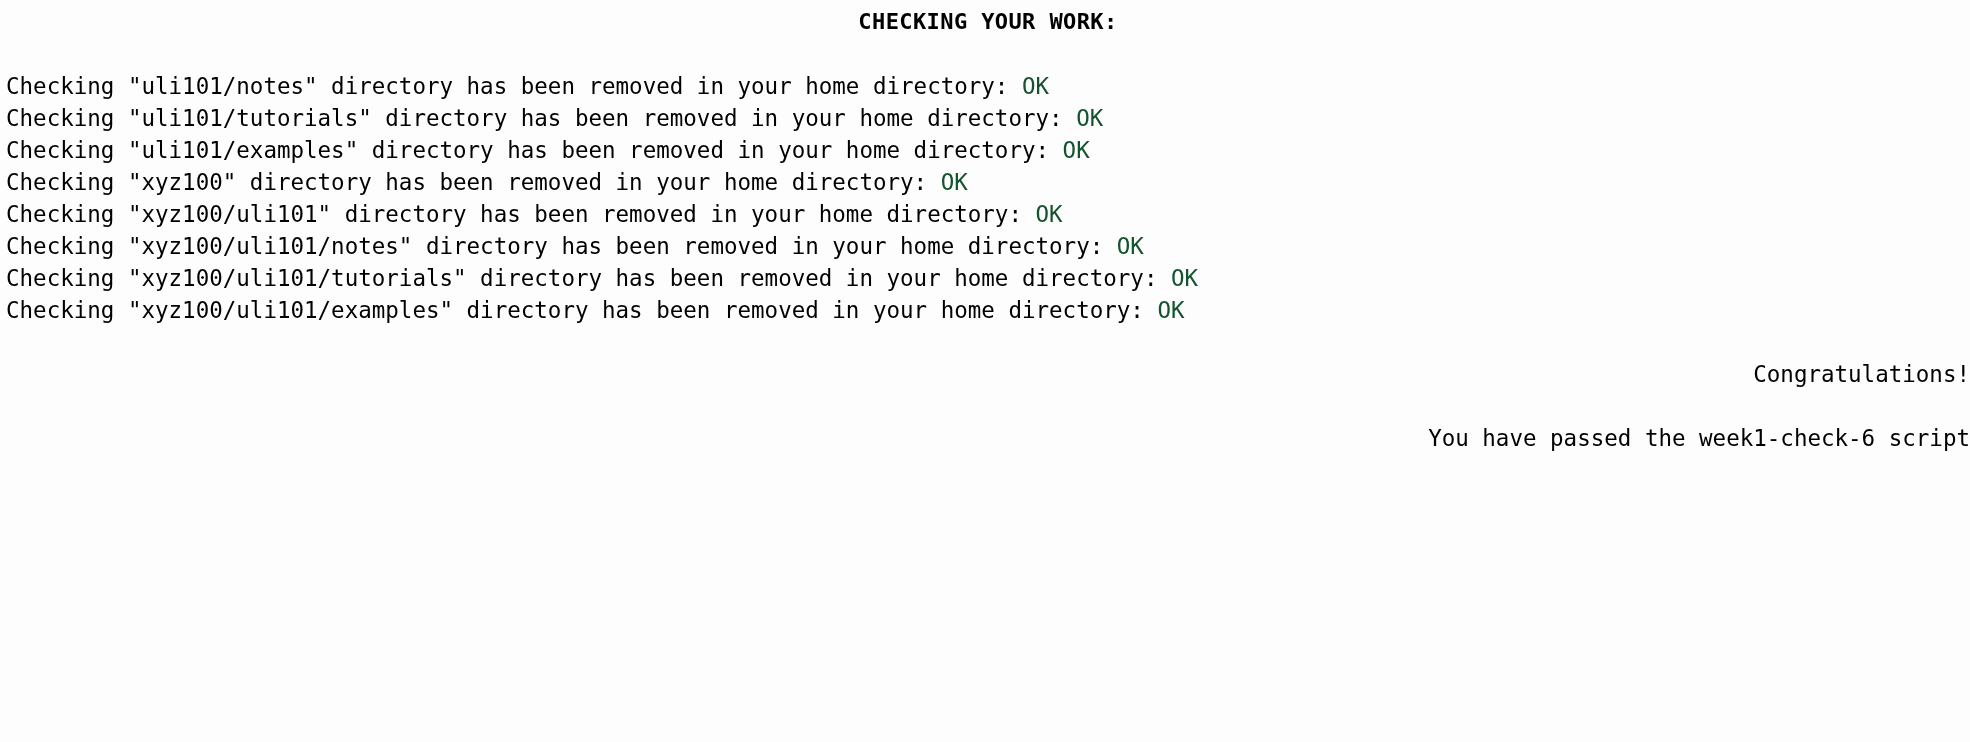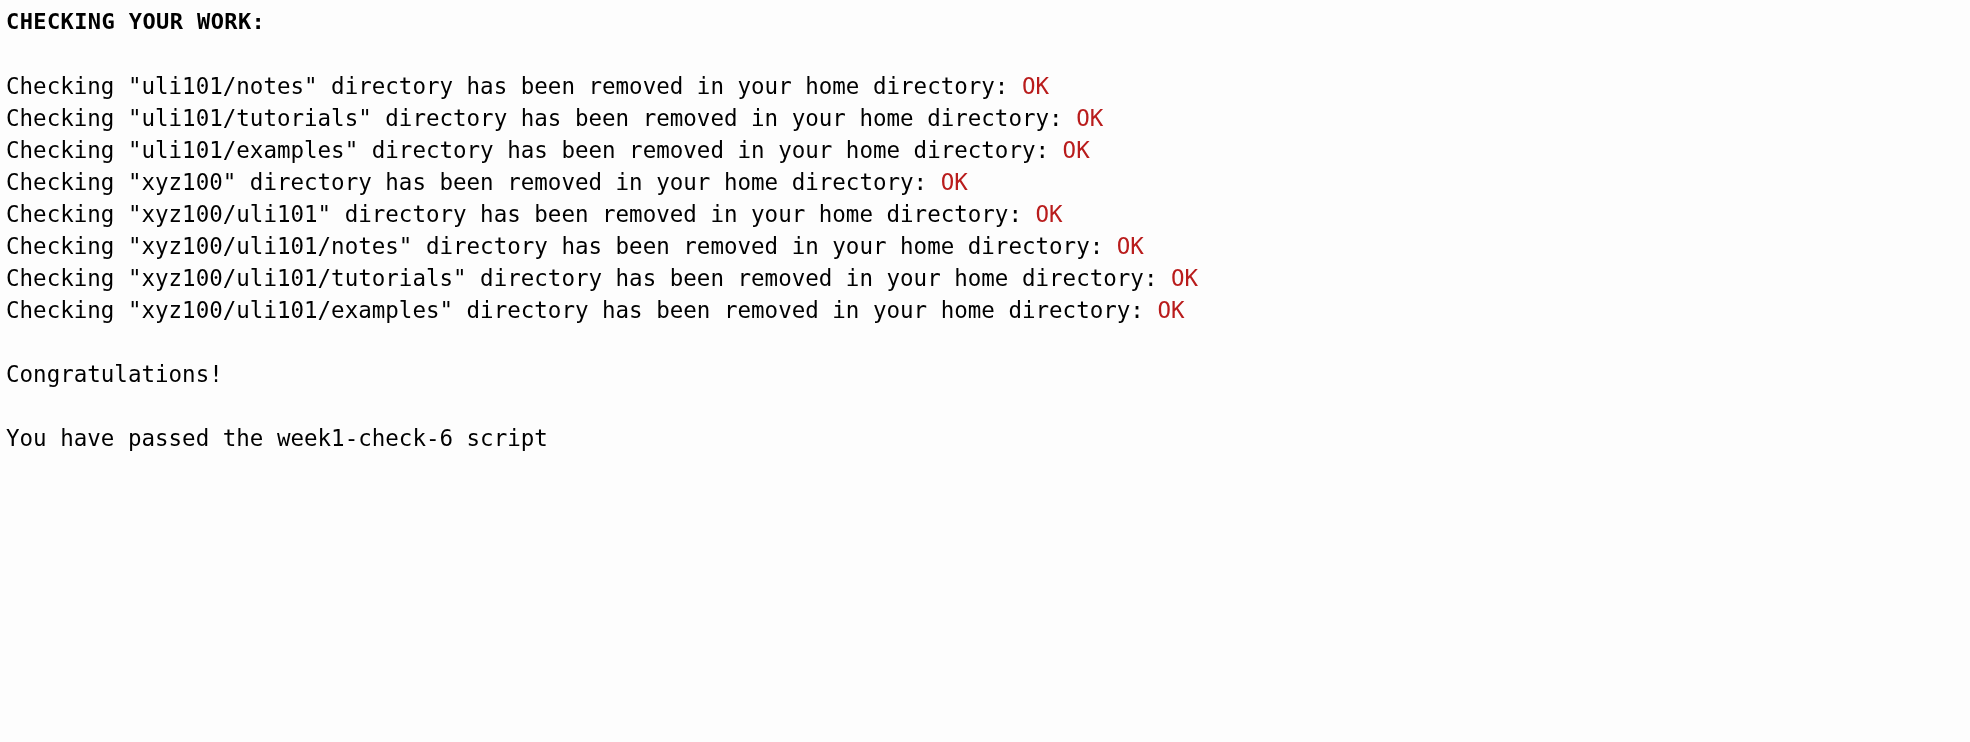--- a/index.html
+++ b/index.html
@@ -22,42 +22,44 @@
     width: 100%;
     height: 100%;
   }
   .heading {
     font-size: 22px;
     font-weight: bold;
     line-height: 32px;
     letter-spacing: 0.4px;
     white-space: pre;
     margin: 0;
+    text-align: center;
   }
   .blank-line {
     height: 32px;
     line-height: 32px;
     font-size: 22.5px;
     white-space: pre;
   }
   .out-line {
     font-size: 22.5px;
     line-height: 32px;
     white-space: pre;
     margin: 0;
     font-weight: normal;
+    text-align: right;
   }
   .check-line {
     font-size: 22.5px;
     line-height: 32px;
     white-space: pre;
     margin: 0;
   }
   .status-ok {
-    color: #b91c1c;
+    color: #14532d;
   }
 </style>
 </head>
 <body>
 
 <div id="terminal-output">
 
   <div class="heading">CHECKING YOUR WORK:</div>
 
   <div class="blank-line"> </div>

